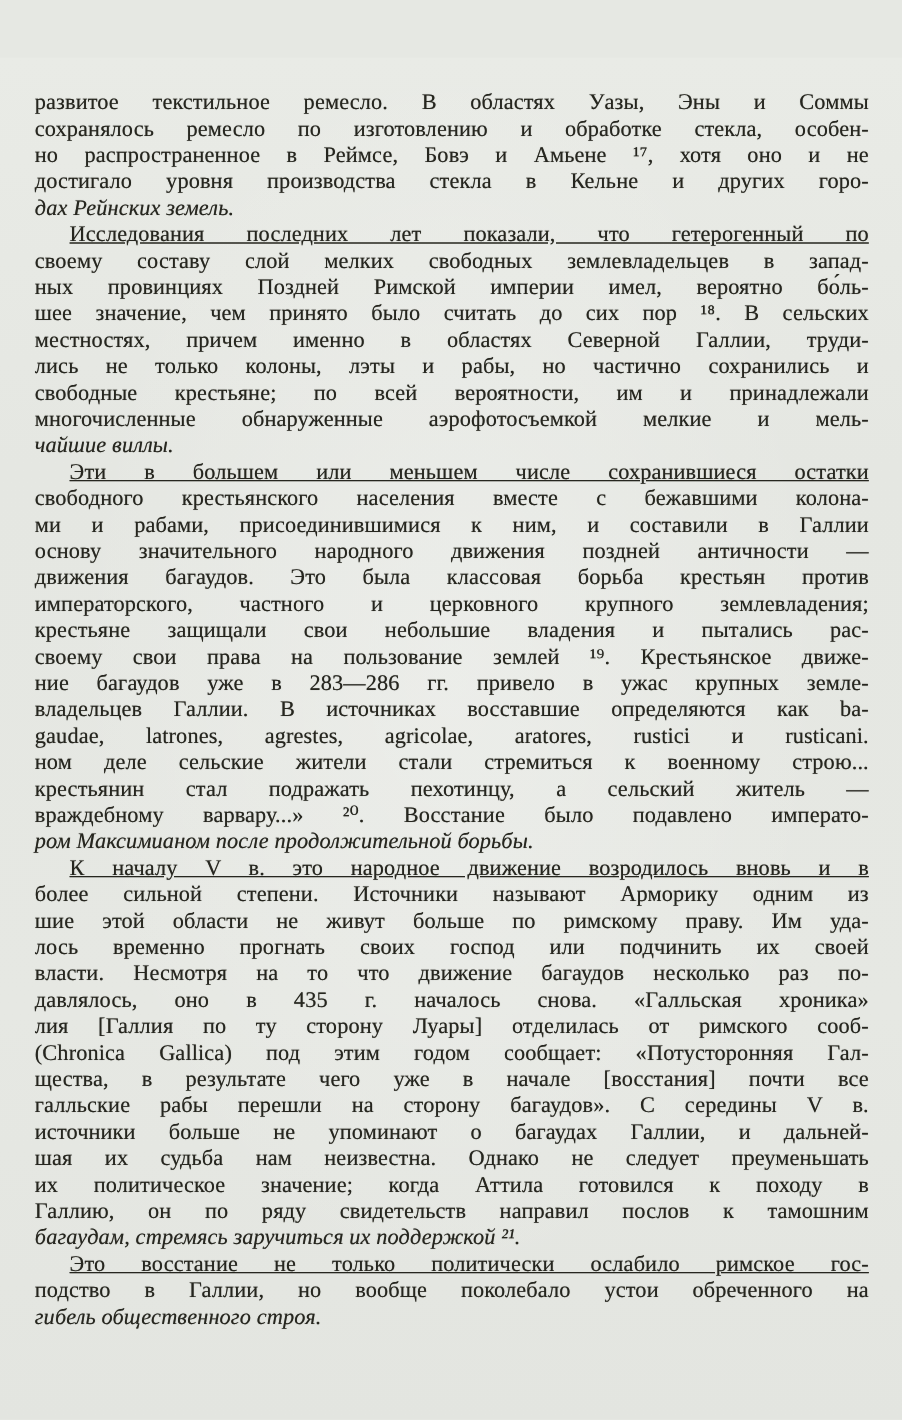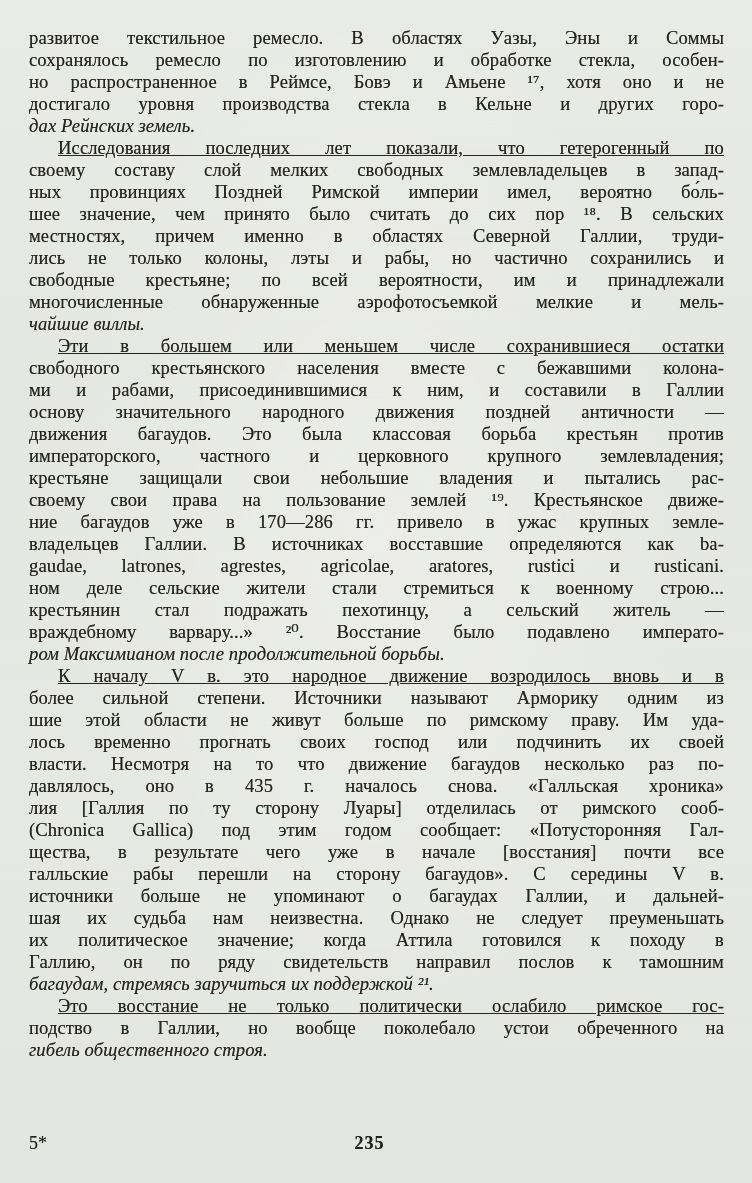--- a/index.html
+++ b/index.html
@@ -13,20 +13,21 @@
     background: #e6e8e3;
     overflow: hidden;
     font-family: "Liberation Serif", "DejaVu Serif", serif;
   }
   .scan-page {
     position: absolute;
     inset: 0;
     background:
       radial-gradient(ellipse at 50% 45%, rgba(255,255,255,0.25) 0%, rgba(255,255,255,0) 60%),
       linear-gradient(180deg, #e9ebe6 0%, #e5e7e2 30%, #e6e8e3 70%, #e3e5e0 100%);
+    margin-top: 48px;
   }
   .text-block {
     position: absolute;
     left: 29px;
     top: 27px;
     width: 695px;
     color: #26261f;
     font-size: 18.6px;
     line-height: 22px;
     letter-spacing: 0.1px;
@@ -90,21 +91,21 @@
       <div class="line">многочисленные обнаруженные аэрофотосъемкой мелкие и мель-</div>
       <div class="line para-end">чайшие виллы.</div>
       <div class="line indent">Эти в большем или меньшем числе сохранившиеся остатки</div>
       <div class="line">свободного крестьянского населения вместе с бежавшими колона-</div>
       <div class="line">ми и рабами, присоединившимися к ним, и составили в Галлии</div>
       <div class="line">основу значительного народного движения поздней античности —</div>
       <div class="line">движения багаудов. Это была классовая борьба крестьян против</div>
       <div class="line">императорского, частного и церковного крупного землевладения;</div>
       <div class="line">крестьяне защищали свои небольшие владения и пытались рас-</div>
       <div class="line">своему свои права на пользование землей ¹⁹. Крестьянское движе-</div>
-      <div class="line">ние багаудов уже в 170—286 гг. привело в ужас крупных земле-</div>
+      <div class="line">ние багаудов уже в 283—286 гг. привело в ужас крупных земле-</div>
       <div class="line">владельцев Галлии. В источниках восставшие определяются как ba-</div>
       <div class="line">gaudae, latrones, agrestes, agricolae, aratores, rustici и rusticani.</div>
       <div class="line">ном деле сельские жители стали стремиться к военному строю...</div>
       <div class="line">крестьянин стал подражать пехотинцу, а сельский житель —</div>
       <div class="line">враждебному варвару...» ²⁰. Восстание было подавлено императо-</div>
       <div class="line para-end">ром Максимианом после продолжительной борьбы.</div>
       <div class="line indent">К началу V в. это народное движение возродилось вновь и в</div>
       <div class="line">более сильной степени. Источники называют Арморику одним из</div>
       <div class="line">шие этой области не живут больше по римскому праву. Им уда-</div>
       <div class="line">лось временно прогнать своих господ или подчинить их своей</div>

